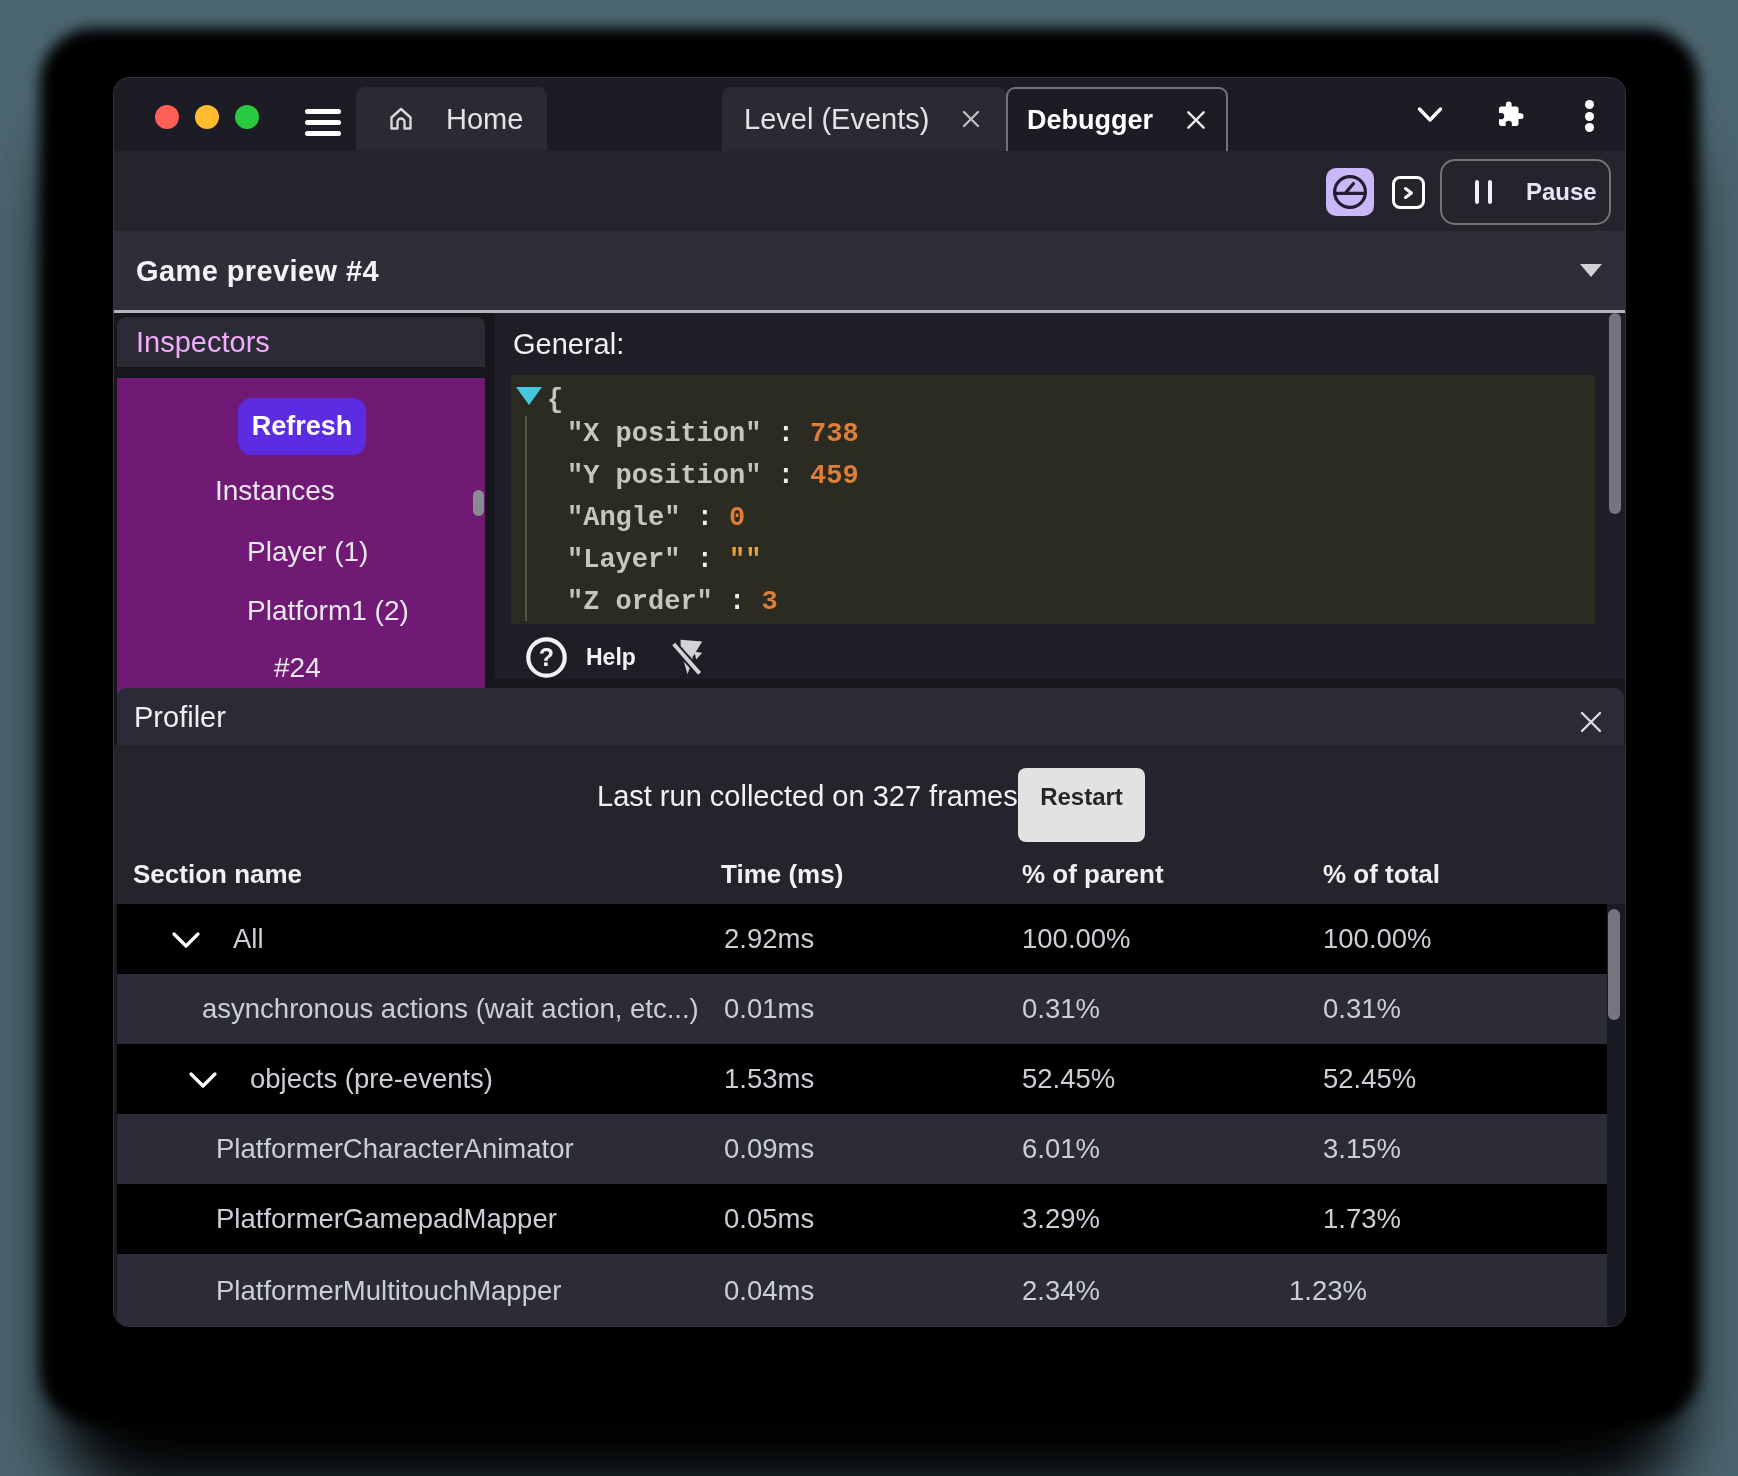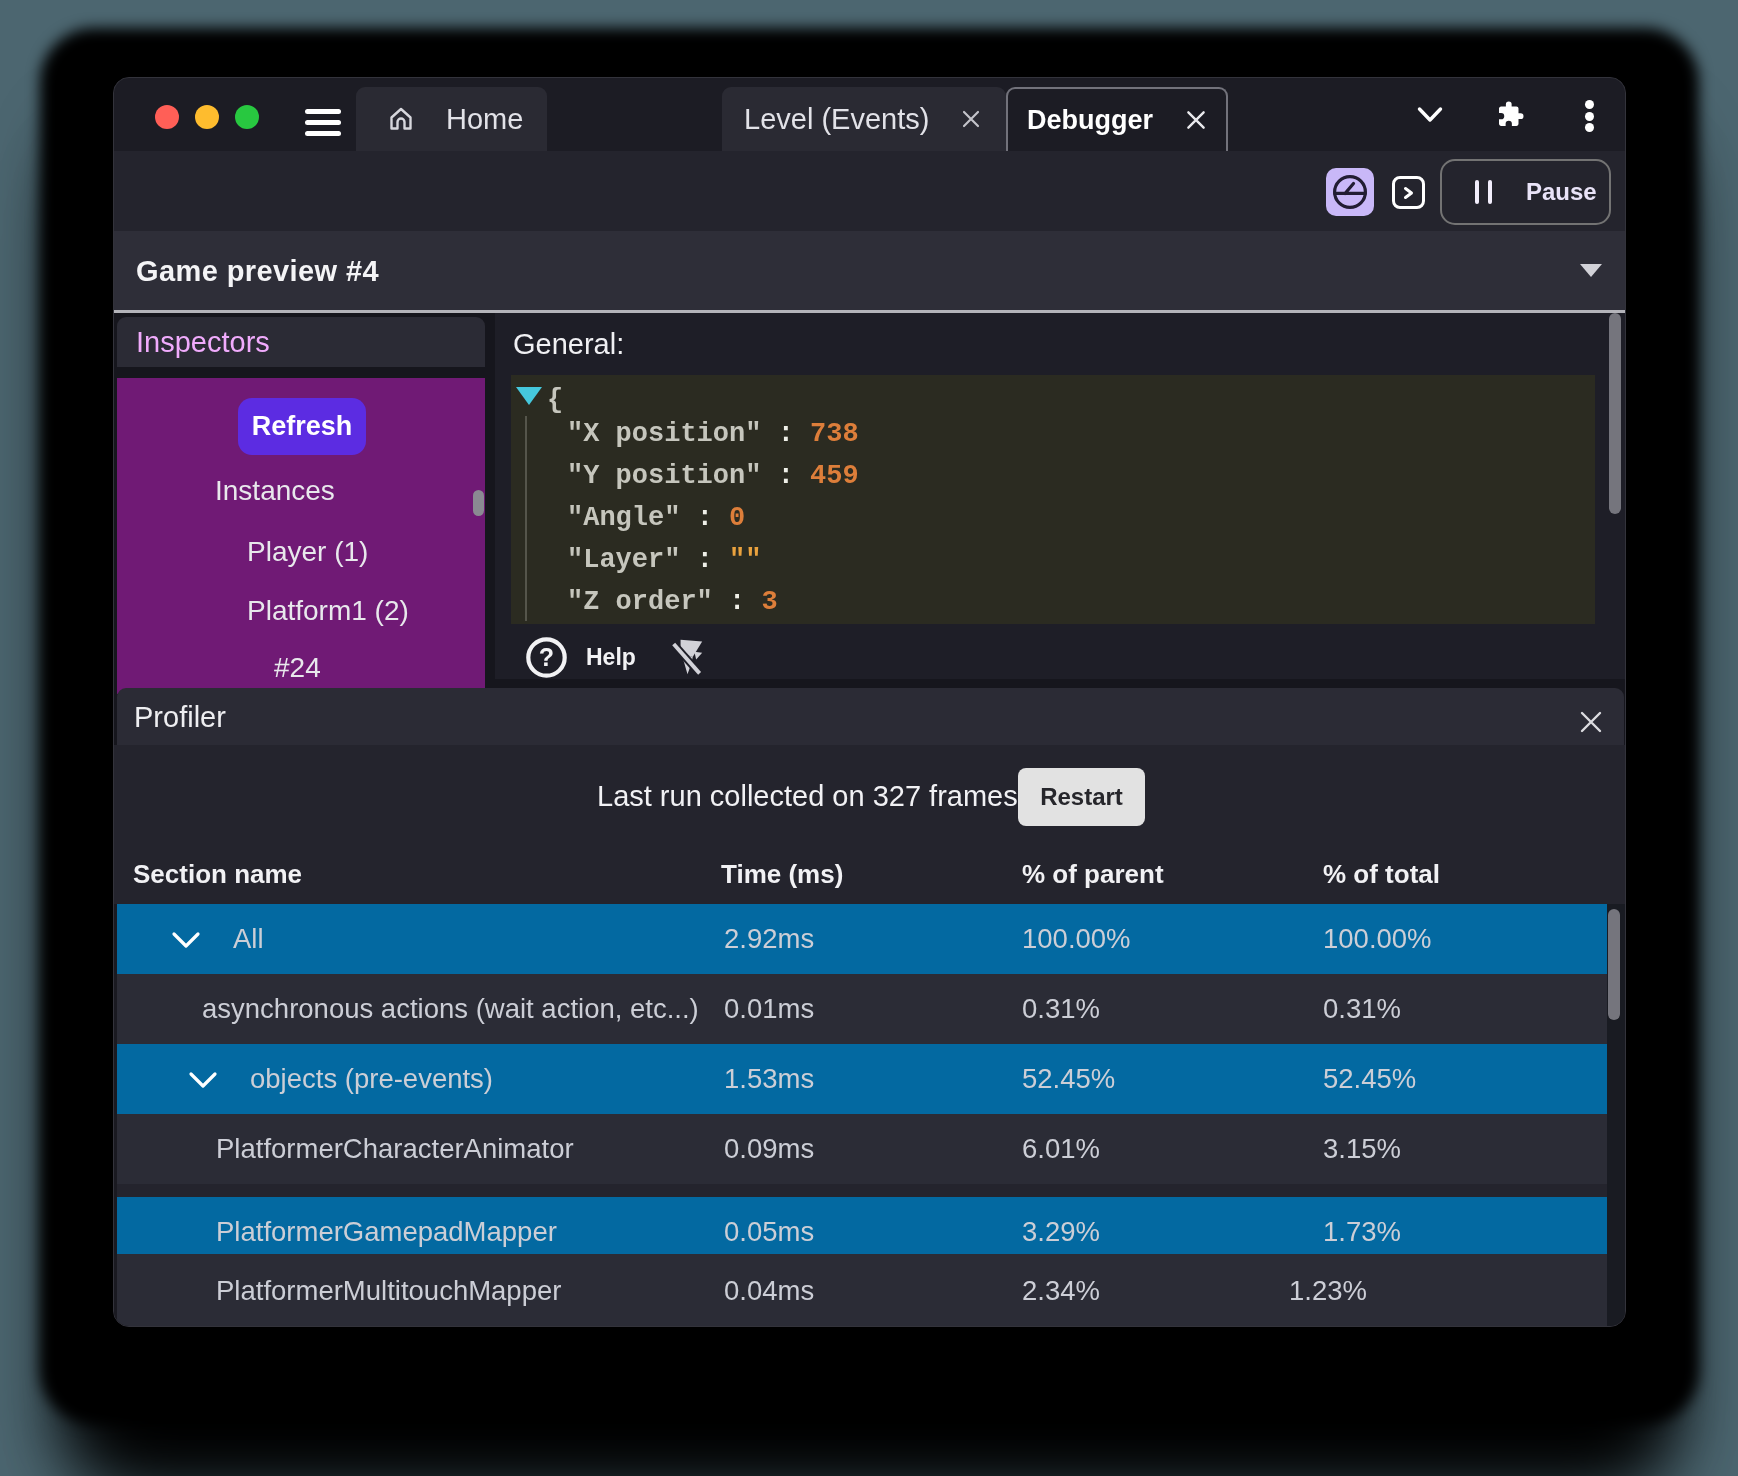--- a/index.html
+++ b/index.html
@@ -33,21 +33,21 @@
   .code{position:absolute;left:16px;top:62px;width:1084px;height:249px;background:#2b2b21;}
   .codeline{position:absolute;left:56px;white-space:pre;font-family:"Liberation Mono",monospace;
             font-weight:bold;font-size:27px;color:#c6c6bd;}
   .codeline .num{color:#dd7e3a;}
   .codeline .str{color:#eaa23e;}
   .codeline .col{color:#eff0e8;}
   
   .profbar{position:absolute;left:3px;top:610px;width:1507px;height:57px;background:#2b2b35;border-radius:9px 9px 0 0;}
   .profcontent{position:absolute;left:0;top:667px;width:1513px;height:583px;background:#24242d;}
   .row{position:absolute;left:3px;width:1490px;height:70px;}
-  .row.dark{background:#0369a1;}
+  .row.dark{background:#000000;}
   .row.light{background:#2b2c36;}
   .cell{position:absolute;top:50%;transform:translateY(-50%);font-size:27.5px;color:#ccced6;white-space:nowrap;}
   .hcell{position:absolute;top:50%;transform:translateY(-50%);font-size:26px;color:#f1f1f4;font-weight:bold;white-space:nowrap;}
 </style>
 </head>
 <body>
 <div class="stage">
   <div class="win">
 
     <div class="titlebar">
@@ -162,21 +162,21 @@
     </div>
 
     <div class="profbar">
       <div class="abs" style="left:17px;top:50%;transform:translateY(-50%);font-size:29px;color:#eeeef1;">Profiler</div>
       <svg class="abs" style="left:1461px;top:21px;" width="26" height="26" viewBox="0 0 26 26" stroke="#dcdce0" stroke-width="2.4" stroke-linecap="round">
           <path d="M4 4 L22 22 M22 4 L4 22"></path>
         </svg>
     </div>
     <div class="profcontent">
       <div class="abs" style="left:483px;top:51px;transform:translateY(-50%);font-size:29px;color:#f1f1f4;">Last run collected on 327 frames.</div>
-      <div class="abs" style="left:904px;top:23px;width:127px;height:58px;border-radius:8px;background:#e2e2e2;text-align:center;line-height:58px;font-size:24px;font-weight:bold;color:#26262b;">Restart</div>
+      <div class="abs" style="left:904px;top:23px;width:127px;height:74px;border-radius:8px;background:#e2e2e2;text-align:center;line-height:58px;font-size:24px;font-weight:bold;color:#26262b;">Restart</div>
       <div class="hcell" style="left:19px;top:129px;">Section name</div>
       <div class="hcell" style="left:607px;top:129px;">Time (ms)</div>
       <div class="hcell" style="left:908px;top:129px;">% of parent</div>
       <div class="hcell" style="left:1209px;top:129px;">% of total</div>
 
       <div class="row dark" style="top:159px;">
         <svg class="abs" style="left:54px;top:27px;" width="30" height="18" viewBox="0 0 30 18" fill="none" stroke="#ffffff" stroke-width="3.2" stroke-linecap="round" stroke-linejoin="round">
             <path d="M3 3 L15 15 L27 3"></path>
           </svg>
         <div class="cell" style="left:116px;">All</div>
@@ -198,21 +198,21 @@
         <div class="cell" style="left:607px;">1.53ms</div>
         <div class="cell" style="left:905px;">52.45%</div>
         <div class="cell" style="left:1206px;">52.45%</div>
       </div>
       <div class="row light" style="top:369px;">
         <div class="cell" style="left:99px;">PlatformerCharacterAnimator</div>
         <div class="cell" style="left:607px;">0.09ms</div>
         <div class="cell" style="left:905px;">6.01%</div>
         <div class="cell" style="left:1206px;">3.15%</div>
       </div>
-      <div class="row dark" style="top:452px;">
+      <div class="row dark" style="top:439px;">
         <div class="cell" style="left:99px;">PlatformerGamepadMapper</div>
         <div class="cell" style="left:607px;">0.05ms</div>
         <div class="cell" style="left:905px;">3.29%</div>
         <div class="cell" style="left:1206px;">1.73%</div>
       </div>
       <div class="row light" style="top:509px;height:74px;">
         <div class="cell" style="left:99px;">PlatformerMultitouchMapper</div>
         <div class="cell" style="left:607px;">0.04ms</div>
         <div class="cell" style="left:905px;">2.34%</div>
         <div class="cell" style="left:1172px;">1.23%</div>

